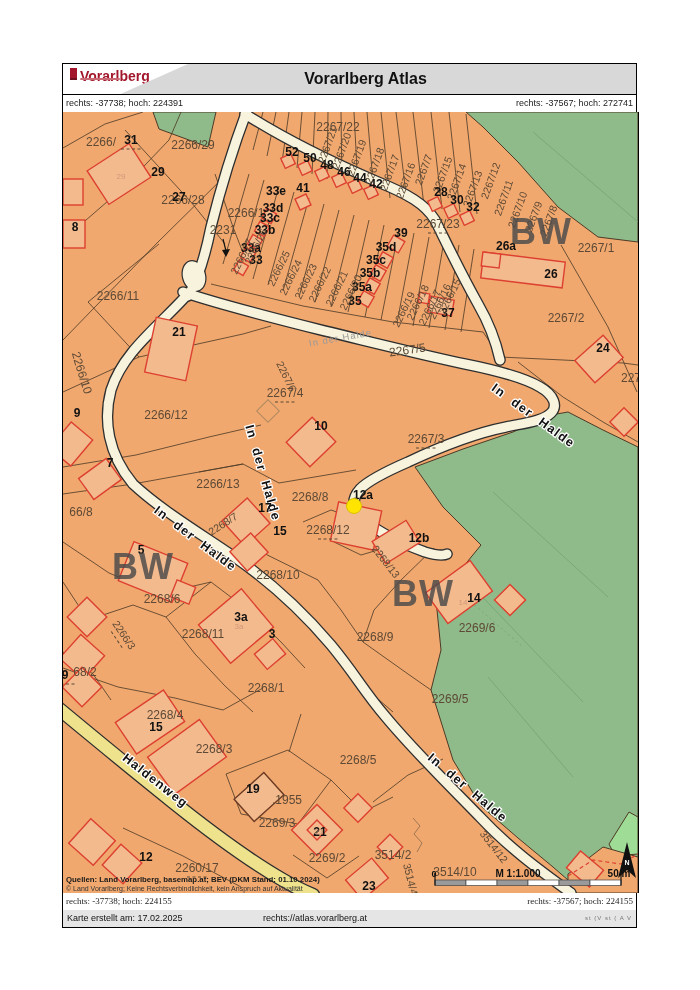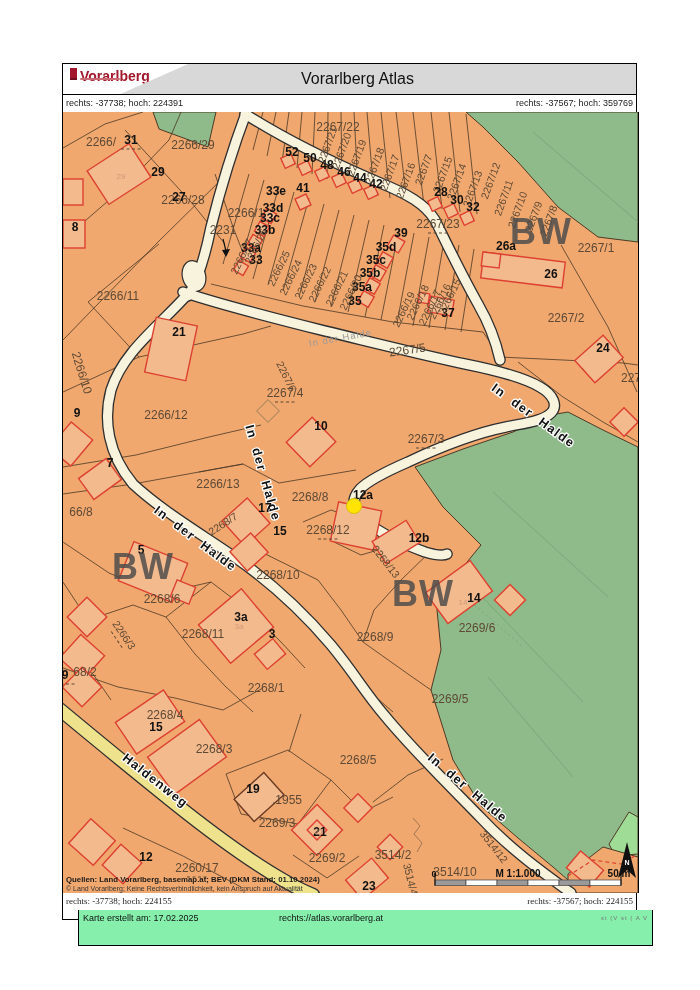--- a/index.html
+++ b/index.html
@@ -3,48 +3,48 @@
 <meta charset="utf-8">
 <style>
   html,body{margin:0;padding:0;background:#fff;}
   body{width:700px;height:990px;position:relative;font-family:"Liberation Sans",sans-serif;}
   .abs{position:absolute;}
   #header{left:62px;top:63px;width:575px;height:32px;background:#d8d8d8;border:1px solid #000;box-sizing:border-box;}
   #logo{left:0;top:0;width:125px;height:30px;background:#fff;clip-path:polygon(0 0,100% 0,46% 100%,0 100%);}
   #logo .flag{left:7px;top:4px;width:7px;height:10px;background:#a2172b;border-bottom:2px solid #6d1020;}
   #logo .lt{left:17px;top:4px;font-size:14px;color:#a2172b;font-weight:bold;}
   #logo .swoosh{left:17px;top:14px;width:40px;height:2px;background:#c96a74;border-radius:2px;}
-  #title{left:8px;top:6px;width:100%;text-align:center;font-size:16px;font-weight:normal;color:#111;}
+  #title{left:16px;top:6px;width:100%;text-align:center;font-size:16px;font-weight:bold;color:#111;}
   .coordbar{left:62px;width:575px;height:27px;background:#fff;border:1px solid #000;border-top:none;box-sizing:border-box;font-size:9px;color:#222;}
   #coordtop{top:95px;}
   #coordbottom{top:893px;font-family:Liberation Serif, serif;}
   .coordbar .l{left:3px;top:3px;}
   .coordbar .r{right:3px;top:3px;}
   #mapwrap{left:62px;top:112px;width:575px;height:781px;border-left:1px solid #000;border-right:1px solid #000;box-sizing:content-box;background:#f0a86f;overflow:hidden;}
-  #footer{left:78px;top:910px;width:575px;height:36px;background:#86efac;border:1px solid #000;border-top:none;box-sizing:border-box;font-size:9px;color:#111;}
+  #footer{left:62px;top:910px;width:575px;height:18px;background:#e5e5e5;border:1px solid #000;border-top:none;box-sizing:border-box;font-size:9px;color:#111;}
   #footer .l{left:4px;top:3px;}
   #footer .c{left:200px;top:3px;}
   #footer .r{right:4px;top:5px;font-size:6px;color:#777;letter-spacing:1px;}
   svg{display:block;}
 </style>
 </head>
 <body>
 
 <div id="header" class="abs">
   <div id="logo" class="abs">
     <div class="flag abs"></div>
     <div class="lt abs">Vorarlberg</div>
     <div class="swoosh abs"></div>
   </div>
   <div id="title" class="abs">Vorarlberg Atlas</div>
 </div>
 
 <div id="coordtop" class="coordbar abs">
   <span class="l abs">rechts: -37738; hoch: 224391</span>
-  <span class="r abs">rechts: -37567; hoch: 359769</span>
+  <span class="r abs">rechts: -37567; hoch: 272741</span>
 </div>
 
 <div id="mapwrap" class="abs">
   <svg id="map" width="575" height="781" viewBox="0 0 575 781">
       <rect x="0" y="0" width="575" height="781" fill="#f0a86f"></rect>
       <polygon points="90,0 153,0 145,35 96,17" fill="#8fba8a" stroke="#4d3a26" stroke-width="1"></polygon>
       <polygon points="403,0 575,0 575,130 535,125 495,95 455,50 420,15" fill="#8fba8a" stroke="#4d3a26" stroke-width="1"></polygon>
       <polygon points="352,355 400,337 450,320 488,303 505,300 540,318 575,335 575,781 520,781 490,755 455,726 418,694 390,648 375,600 368,578 378,538 373,488 418,433 380,395" fill="#8fba8a" stroke="#4d3a26" stroke-width="1"></polygon>
       <polyline points="430,380 545,485" fill="none" stroke="#7ba87a" stroke-width="1"></polyline>
       <polyline points="405,470 520,590" fill="none" stroke="#7ba87a" stroke-width="1"></polyline>

